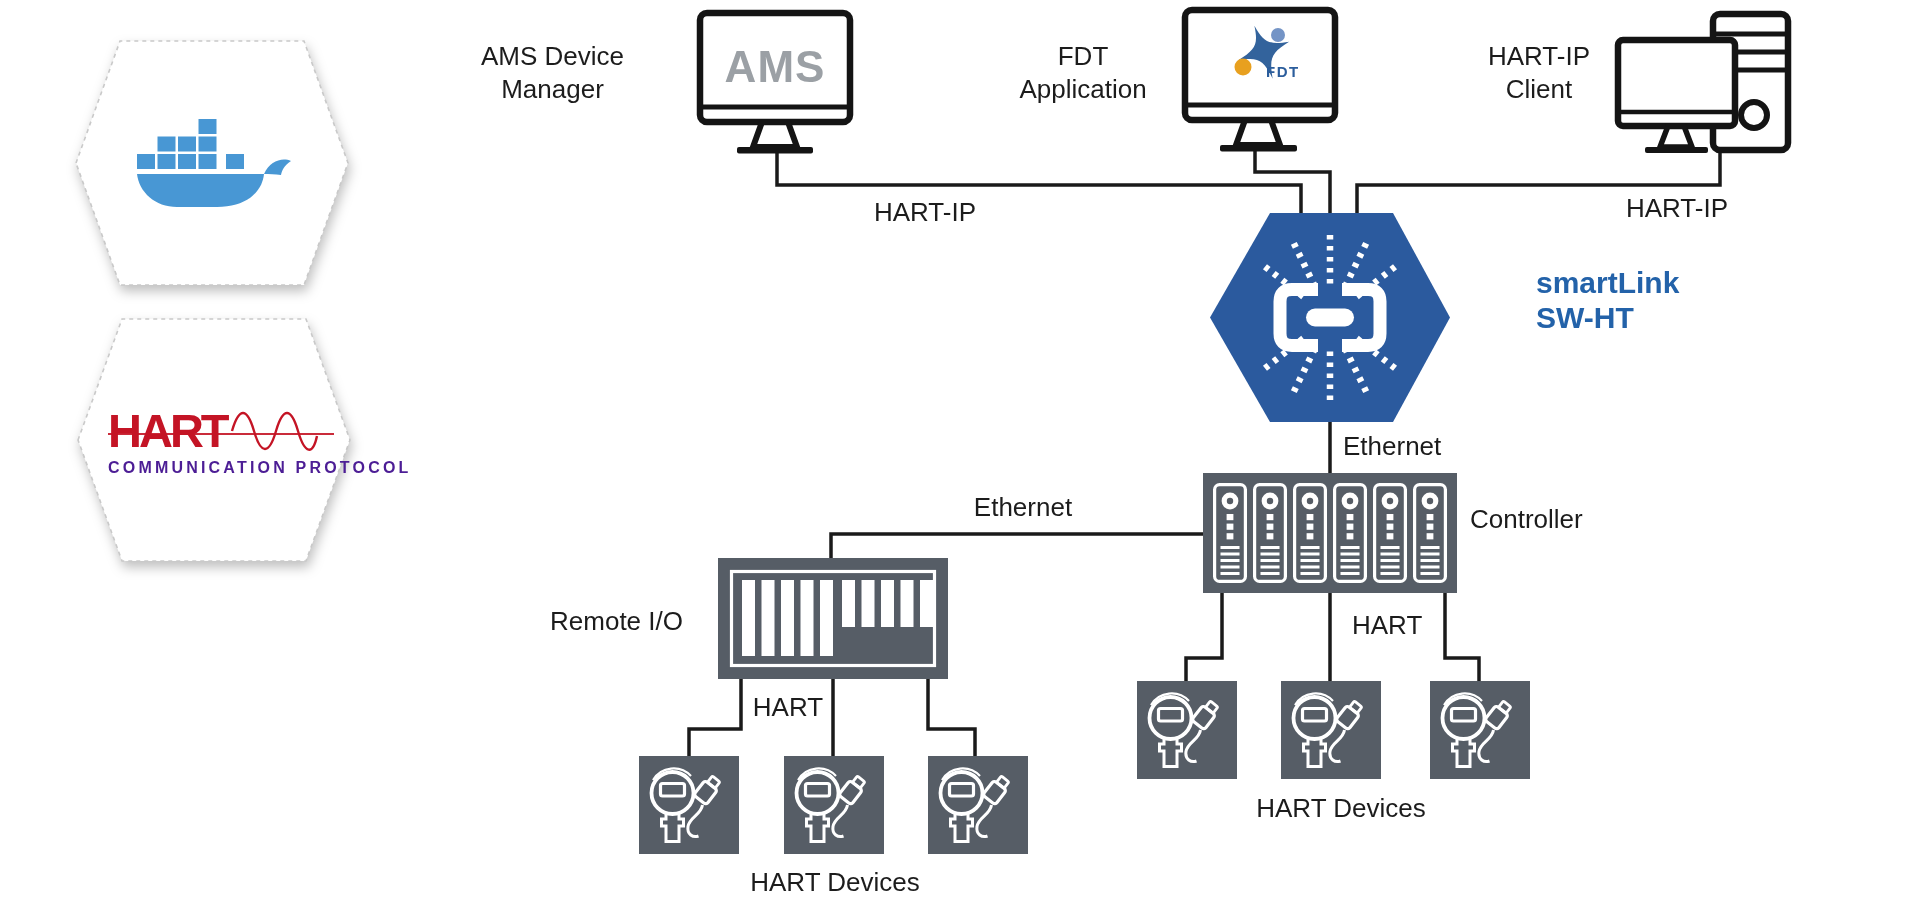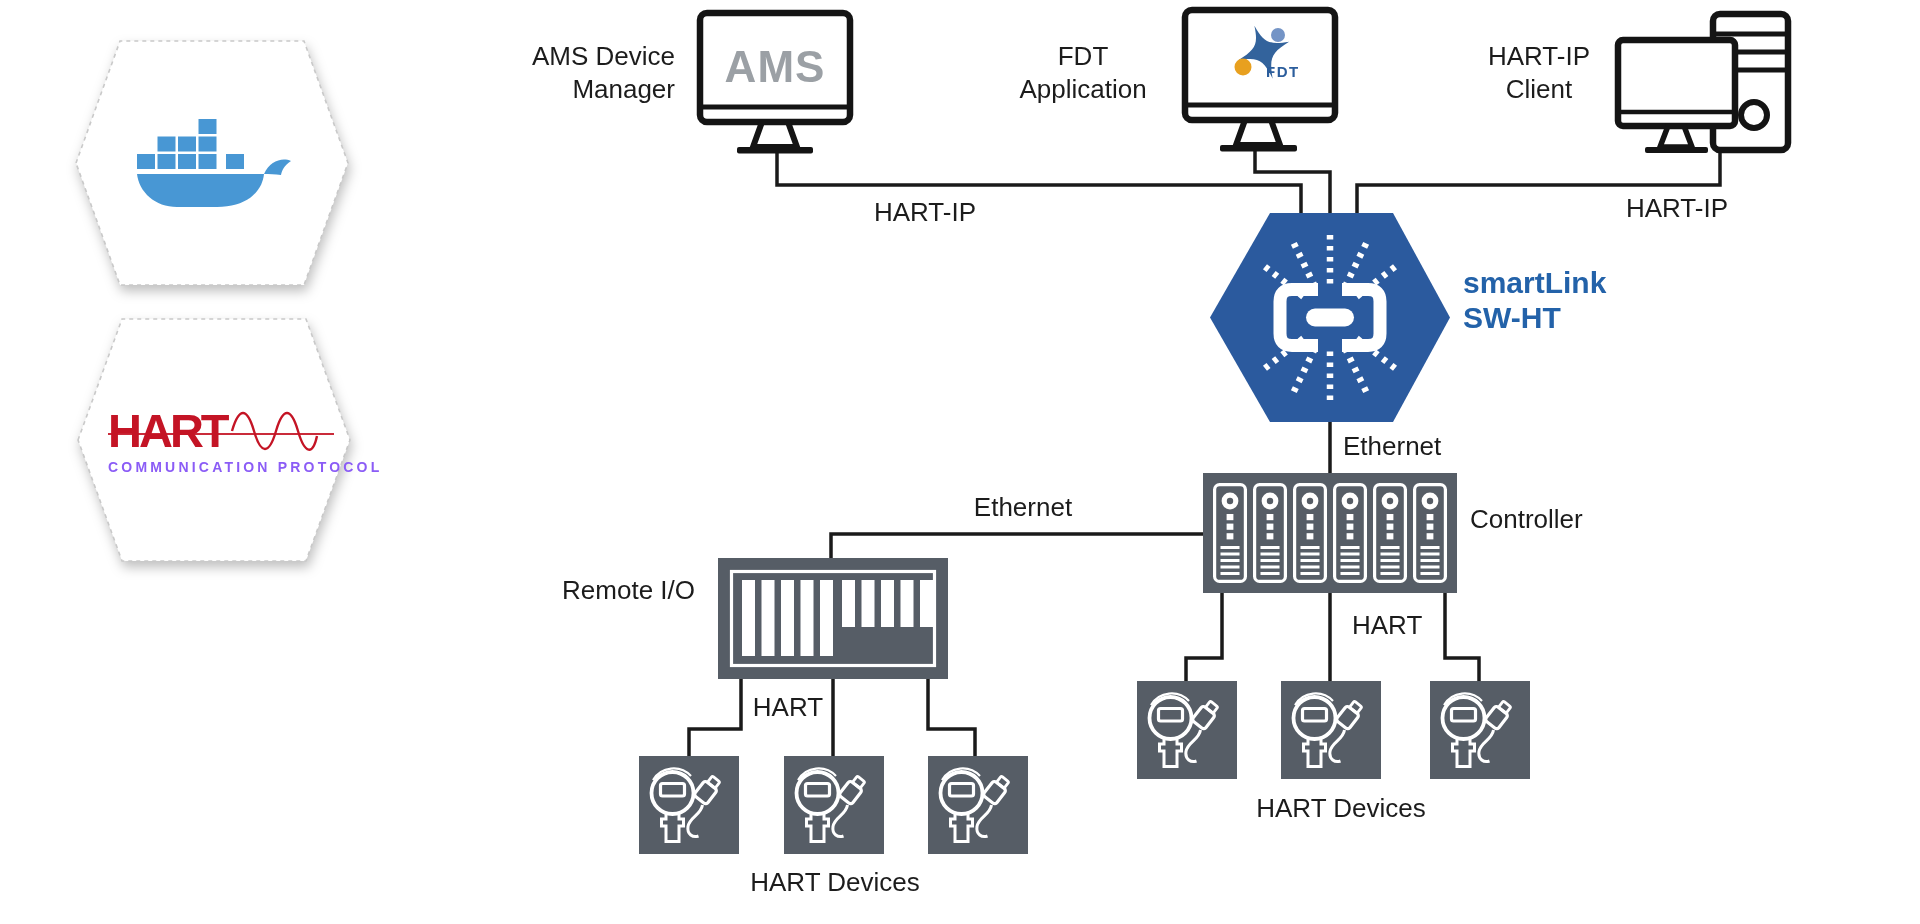--- a/index.html
+++ b/index.html
@@ -11,28 +11,28 @@
   .wire{stroke:var(--line);stroke-width:3.5;fill:none;}
   
   .gfill{fill:var(--unit_gray);}
   .hexblue{fill:var(--hex_blue);}
   .badge-hex{fill:#fff;stroke:#c9c9c9;stroke-width:1.6;stroke-dasharray:4 4;}
   .badge-svg{filter:drop-shadow(2px 6px 6px rgba(0,0,0,0.25));}
   .blk{stroke:#141414;fill:#fff;}
   
   .lbl{position:absolute;font-size:26px;line-height:1.28;white-space:pre-line;}
   .ctr{text-align:center;}
-  .rgt{text-align:right;}
+  .rgt{text-align:center;}
   .smartlink{font-size:30px;font-weight:bold;color:var(--smartlink_blue);line-height:1.15;white-space:pre-line;}
   
   .hart-logo{position:absolute;left:108px;top:408px;width:226px;}
   .hart-row{position:relative;display:flex;align-items:center;height:46px;}
   .hart-word{font-size:47px;font-weight:800;color:var(--hart_red);letter-spacing:-3px;line-height:0.9;}
   .hart-line{position:absolute;left:0;right:0;top:25px;height:2px;background:var(--hart_red);opacity:.9;}
-  .hart-proto{font-size:14px;font-weight:700;letter-spacing:3.2px;color:#8b5cf6;margin-top:5px;white-space:nowrap;}
+  .hart-proto{font-size:16px;font-weight:700;letter-spacing:3.2px;color:#4c1d95;margin-top:5px;white-space:nowrap;}
   .dev{position:absolute;width:100px;height:98px;}
 </style>
 </head>
 <body>
 
 <svg width="0" height="0" style="position:absolute" aria-hidden="true">
   <defs>
     <g id="ctrl-module">
       <rect x="1.6" y="1.6" width="30.8" height="96.8" rx="5" fill="none" stroke="#fff" stroke-width="3.2"></rect>
       <circle cx="17" cy="18" r="8.4" fill="#fff"></circle>
@@ -224,22 +224,22 @@
   </div>
 
 <div class="lbl rgt" style="left:430px;top:40px;width:245px">AMS Device
 Manager</div>
 <div class="lbl ctr" style="left:998px;top:40px;width:170px">FDT
 Application</div>
 <div class="lbl ctr" style="left:1454px;top:40px;width:170px">HART-IP
 Client</div>
 <div class="lbl ctr" style="left:845px;top:196px;width:160px">HART-IP</div>
 <div class="lbl ctr" style="left:1597px;top:192px;width:160px">HART-IP</div>
-<div class="smartlink abs" style="left:1463px;top:266px">smartLink
+<div class="smartlink abs" style="left:1536px;top:266px">smartLink
 SW-HT</div>
 <div class="lbl" style="left:1343px;top:430px">Ethernet</div>
 <div class="lbl ctr" style="left:938px;top:491px;width:170px">Ethernet</div>
 <div class="lbl" style="left:1470px;top:503px">Controller</div>
-<div class="lbl rgt" style="left:538px;top:574px;width:157px">Remote I/O</div>
+<div class="lbl rgt" style="left:538px;top:605px;width:157px">Remote I/O</div>
 <div class="lbl ctr" style="left:732px;top:691px;width:112px">HART</div>
 <div class="lbl" style="left:1352px;top:609px">HART</div>
 <div class="lbl ctr" style="left:740px;top:866px;width:190px">HART Devices</div>
 <div class="lbl ctr" style="left:1246px;top:792px;width:190px">HART Devices</div>
 
 </body></html>

